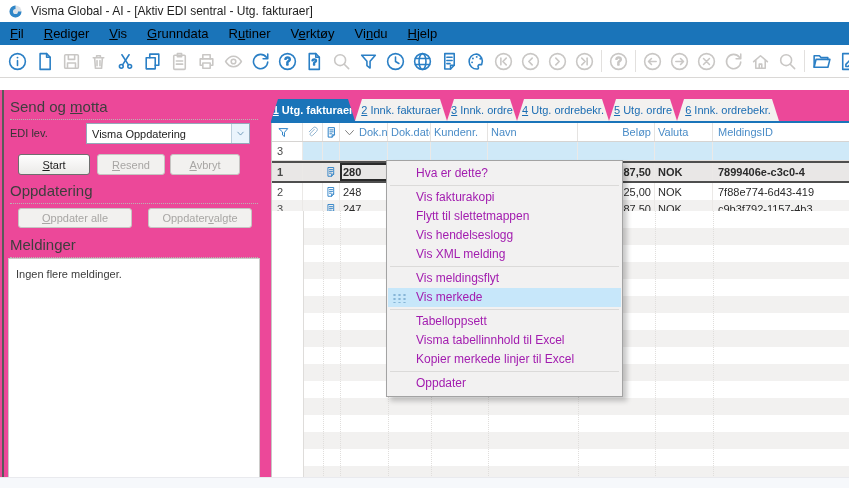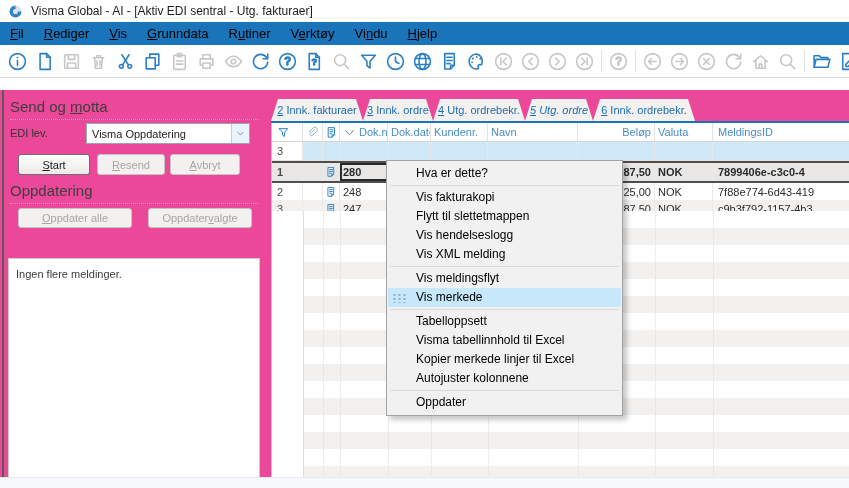--- a/index.html
+++ b/index.html
@@ -57,21 +57,21 @@
   #msgbox{position:absolute;left:2px;top:168px;width:252px;height:232px;background:#fff;
           border:1px solid #ccccca;box-sizing:border-box;padding:7px 7px;font-size:11px;color:#3c3c3c;line-height:17px;}
 
   
   #right-region{position:absolute;left:271px;top:0;right:0;bottom:10px;}
   #tabbar{position:absolute;left:0;right:0;top:7px;height:24px;border-bottom:2px solid var(--menu_bar);
           display:flex;align-items:flex-end;}
   .tab{height:22px;line-height:22px;text-align:center;font-size:11px;color:#1b6db3;background:#f3f1ef;
        clip-path:polygon(7px 0, calc(100% - 7px) 0, 100% 100%, 0 100%);flex:0 0 auto;}
   .tab.active{background:var(--tab_active_bg);color:#fff;font-weight:bold;}
-  .tab.t0{width:84px;}.tab.t1{width:92px;}.tab.t2{width:70px;}.tab.t3{width:92px;}.tab.t4{width:68px;font-style:italic;}.tab.t5{width:102px;}
+  .tab.t0{width:84px;}.tab.t1{width:92px;}.tab.t2{width:70px;}.tab.t3{width:92px;}.tab.t4{width:68px;}.tab.t5{width:102px;}
 
   #grid{position:absolute;left:0;right:0;top:33px;bottom:0;background:#fff;border-left:1px solid #c8c6c4;overflow:hidden;}
   .g-row{display:flex;width:900px;}
   .c{box-sizing:border-box;border-right:1px solid #ebe9e7;padding:0 3px;font-size:11px;color:#2b2b2b;
      white-space:nowrap;overflow:hidden;display:flex;align-items:center;}
   .c0{width:31px;padding-left:5px;color:#4a4a4a;}
   .c1{width:20px;justify-content:center;}
   .c2{width:17px;justify-content:center;padding:0;}
   .c3{width:48px;}
   .c4{width:43px;}
@@ -97,21 +97,21 @@
   #g-empty{position:absolute;left:0;right:0;top:88px;bottom:0;
            background:repeating-linear-gradient(to bottom,#ffffff 0 17px,#f2f1f0 17px 34px);}
   #g-empty .numcol{position:absolute;left:0;top:0;bottom:0;width:31px;background:#fff;border-right:1px solid #deDCda;border-right:1px solid #dedcda;}
   .gl{position:absolute;top:0;bottom:0;width:0;border-left:1px dotted #e0deDC;border-left:1px dotted #e0dedc;}
   .gl1{left:51px;}.gl2{left:68px;}.gl3{left:116px;}.gl4{left:159px;}.gl5{left:216px;}
   .gl6{left:306px;}.gl7{left:383px;}.gl8{left:441px;}
 
   
   #ctx-menu{position:absolute;left:386px;top:160px;width:233px;background:#f2f1f1;
             border:1px solid #a3a3a3;box-shadow:4px 4px 5px rgba(0,0,0,.22);padding:3px 1px;z-index:20;}
-  .mi{height:19px;line-height:19px;padding-left:28px;font-size:12px;color:#000000;position:relative;}
+  .mi{height:19px;line-height:19px;padding-left:28px;font-size:12px;color:#a21caf;position:relative;}
   .mi.hl{background:var(--menu_highlight_bg);}
   .mi.hl::before{content:'';position:absolute;left:4px;top:5px;width:14px;height:10px;
                  background-image:radial-gradient(circle,#86b5d7 1px,transparent 1.3px);background-size:5px 4px;}
   .msep{border-top:1px solid #dbdad9;margin:2px 2px;}
 </style>
 </head>
 <body>
 
 <svg width="0" height="0" style="position:absolute">
   <defs>
@@ -447,27 +447,29 @@
           </span>
       </div>
       <div class="btn" id="btn-start"><u>S</u>tart</div>
       <div class="btn disabled" id="btn-resend"><u>R</u>esend</div>
       <div class="btn disabled" id="btn-avbryt"><u>A</u>vbryt</div>
 
       <div class="sect-head" id="head-upd">Oppdatering</div>
       <div class="btn disabled" id="btn-oppd-alle"><u>O</u>ppdater alle</div>
       <div class="btn disabled" id="btn-oppd-valgte">Oppdater <u>v</u>algte</div>
 
+      <div class="sect-head" id="head-msg">Meldinger</div>
       <div id="msgbox">
         <div>Ingen flere meldinger.</div>
       </div>
     </div>
 
     <div id="right-region">
       <div id="tabbar">
+        <div class="tab t0 active"><u>1</u> Utg. fakturaer</div>
         <div class="tab t1"><u>2</u> Innk. fakturaer</div>
         <div class="tab t2"><u>3</u> Innk. ordre</div>
         <div class="tab t3"><u>4</u> Utg. ordrebekr.</div>
         <div class="tab t4"><u>5</u> Utg. ordre</div>
         <div class="tab t5"><u>6</u> Innk. ordrebekr.</div>
       </div>
 
       <div id="grid">
         <div class="g-row" id="g-head">
           <div class="c c0">
@@ -589,18 +591,17 @@
     <div class="mi">Flytt til slettetmappen</div>
     <div class="mi">Vis hendelseslogg</div>
     <div class="mi">Vis XML melding</div>
     <div class="msep"></div>
     <div class="mi">Vis meldingsflyt</div>
     <div class="mi hl">Vis merkede</div>
     <div class="msep"></div>
     <div class="mi">Tabelloppsett</div>
     <div class="mi">Visma tabellinnhold til Excel</div>
     <div class="mi">Kopier merkede linjer til Excel</div>
-    <div class="mi">Autojuster kolonnene</div>
     <div class="msep"></div>
     <div class="mi">Oppdater</div>
   </div>
 
 </div>
 
 </body></html>

